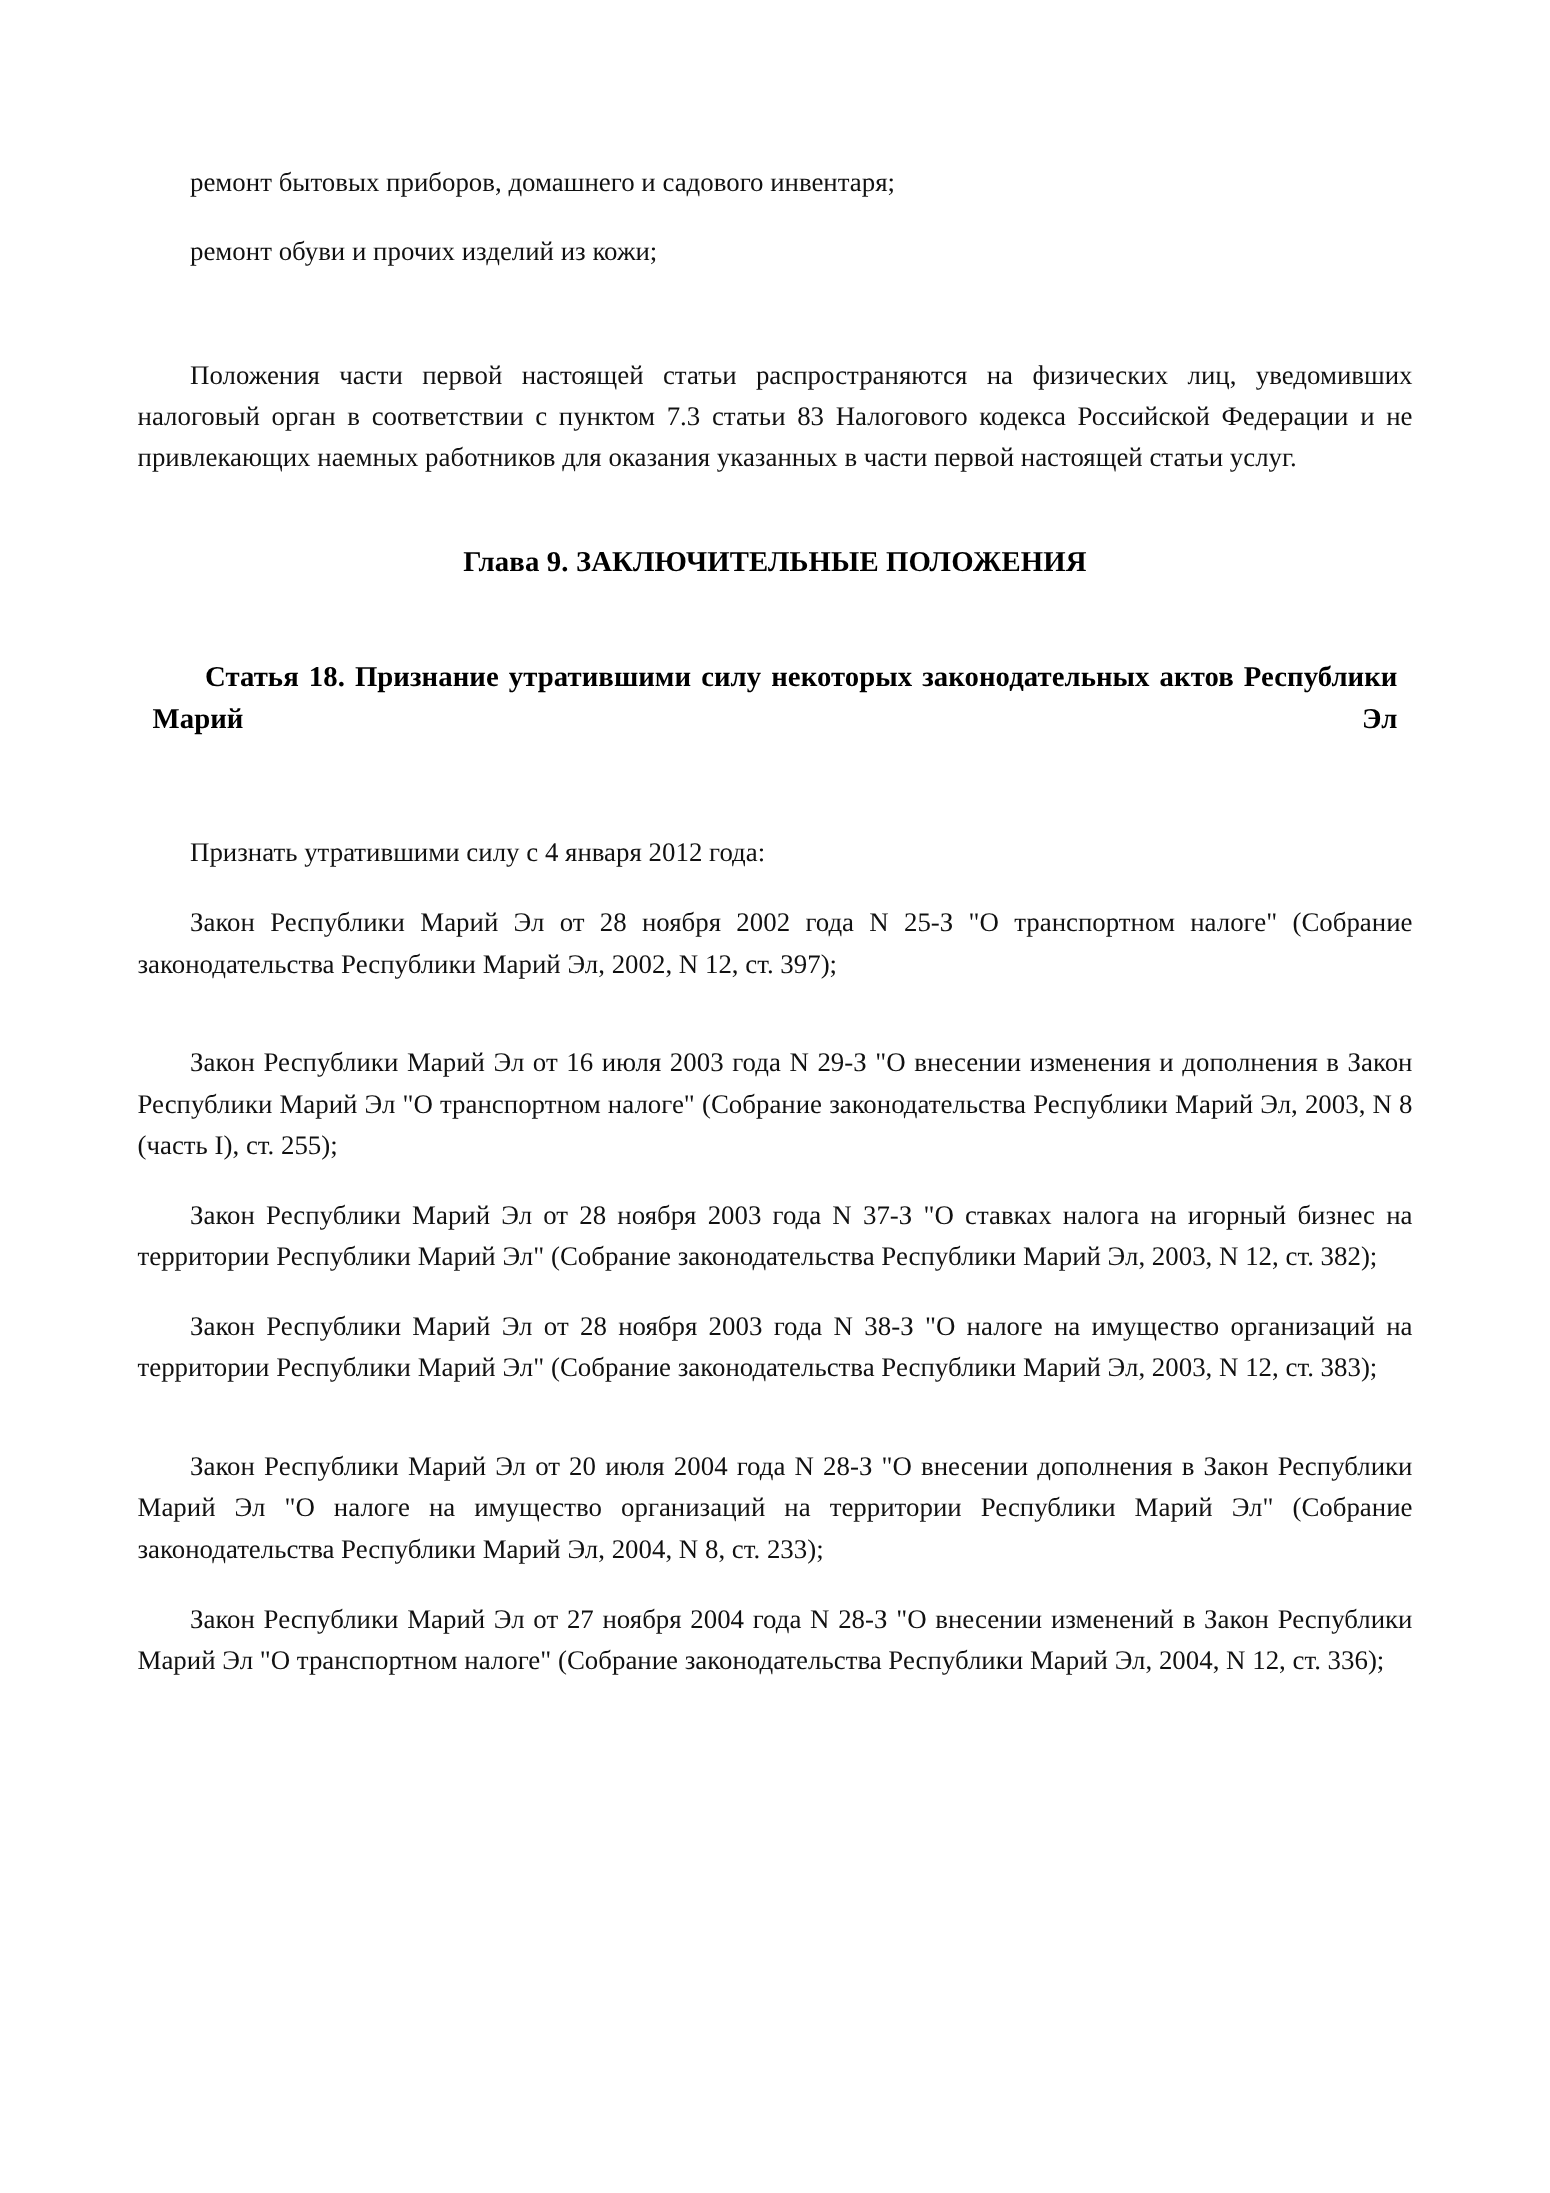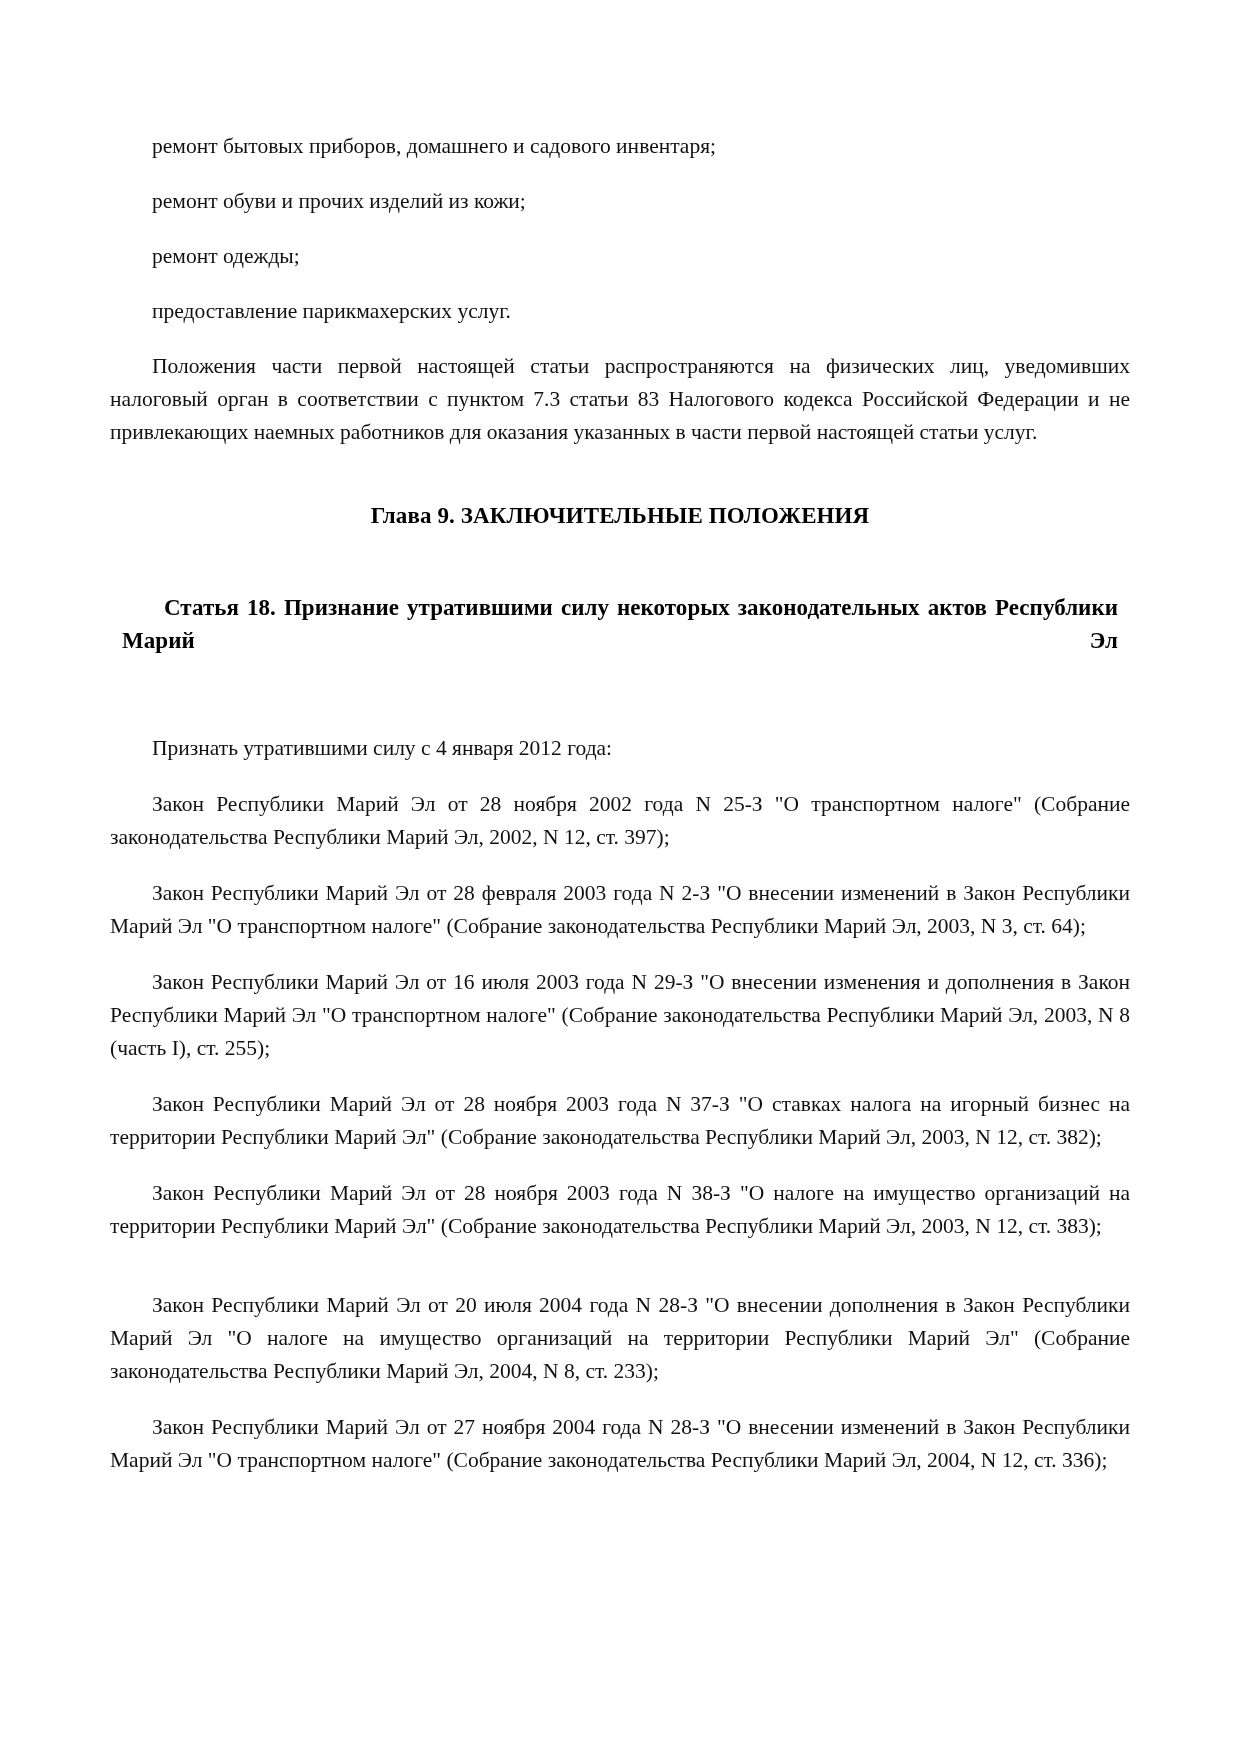--- a/index.html
+++ b/index.html
@@ -79,42 +79,39 @@
 
 <div class="page">
   <div class="doc-body">
 
     <p class="para list-item">ремонт бытовых приборов, домашнего и садового инвентаря;</p>
     <div class="gap-list"></div>
 
     <p class="para list-item">ремонт обуви и прочих изделий из кожи;</p>
     <div class="gap-list"></div>
 
-    <p class="para list-item">ремонт одежды;</p>
     <div class="gap-list"></div>
 
-    <p class="para list-item">предоставление парикмахерских услуг.</p>
     <div class="gap-list"></div>
 
     <p class="para">Положения части первой настоящей статьи распространяются на физических лиц, уведомивших налоговый орган в соответствии с пунктом 7.3 статьи 83 Налогового кодекса Российской Федерации и не привлекающих наемных работников для оказания указанных в части первой настоящей статьи услуг.</p>
 
     <div class="gap-before-chapter"></div>
     <h1 class="chapter-heading">Глава 9. ЗАКЛЮЧИТЕЛЬНЫЕ ПОЛОЖЕНИЯ</h1>
     <div class="gap-after-chapter"></div>
 
     <h2 class="article-heading">Статья 18. Признание утратившими силу некоторых законодательных актов Республики Марий Эл</h2>
     <div class="gap-after-article"></div>
 
     <p class="para list-item">Признать утратившими силу с 4 января 2012 года:</p>
     <div class="gap-para"></div>
 
     <p class="para">Закон Республики Марий Эл от 28 ноября 2002 года N 25-З "О транспортном налоге" (Собрание законодательства Республики Марий Эл, 2002, N 12, ст. 397);</p>
     <div class="gap-para"></div>
 
-    <p class="para">Закон Республики Марий Эл от 28 февраля 2003 года N 2-З "О внесении изменений в Закон Республики Марий Эл "О транспортном налоге" (Собрание законодательства Республики Марий Эл, 2003, N 3, ст. 64);</p>
     <div class="gap-para"></div>
 
     <p class="para">Закон Республики Марий Эл от 16 июля 2003 года N 29-З "О внесении изменения и дополнения в Закон Республики Марий Эл "О транспортном налоге" (Собрание законодательства Республики Марий Эл, 2003, N 8 (часть I), ст. 255);</p>
     <div class="gap-para"></div>
 
     <p class="para">Закон Республики Марий Эл от 28 ноября 2003 года N 37-З "О ставках налога на игорный бизнес на территории Республики Марий Эл" (Собрание законодательства Республики Марий Эл, 2003, N 12, ст. 382);</p>
     <div class="gap-para"></div>
 
     <p class="para">Закон Республики Марий Эл от 28 ноября 2003 года N 38-З "О налоге на имущество организаций на территории Республики Марий Эл" (Собрание законодательства Республики Марий Эл, 2003, N 12, ст. 383);</p>
     <div class="gap-para"></div>

